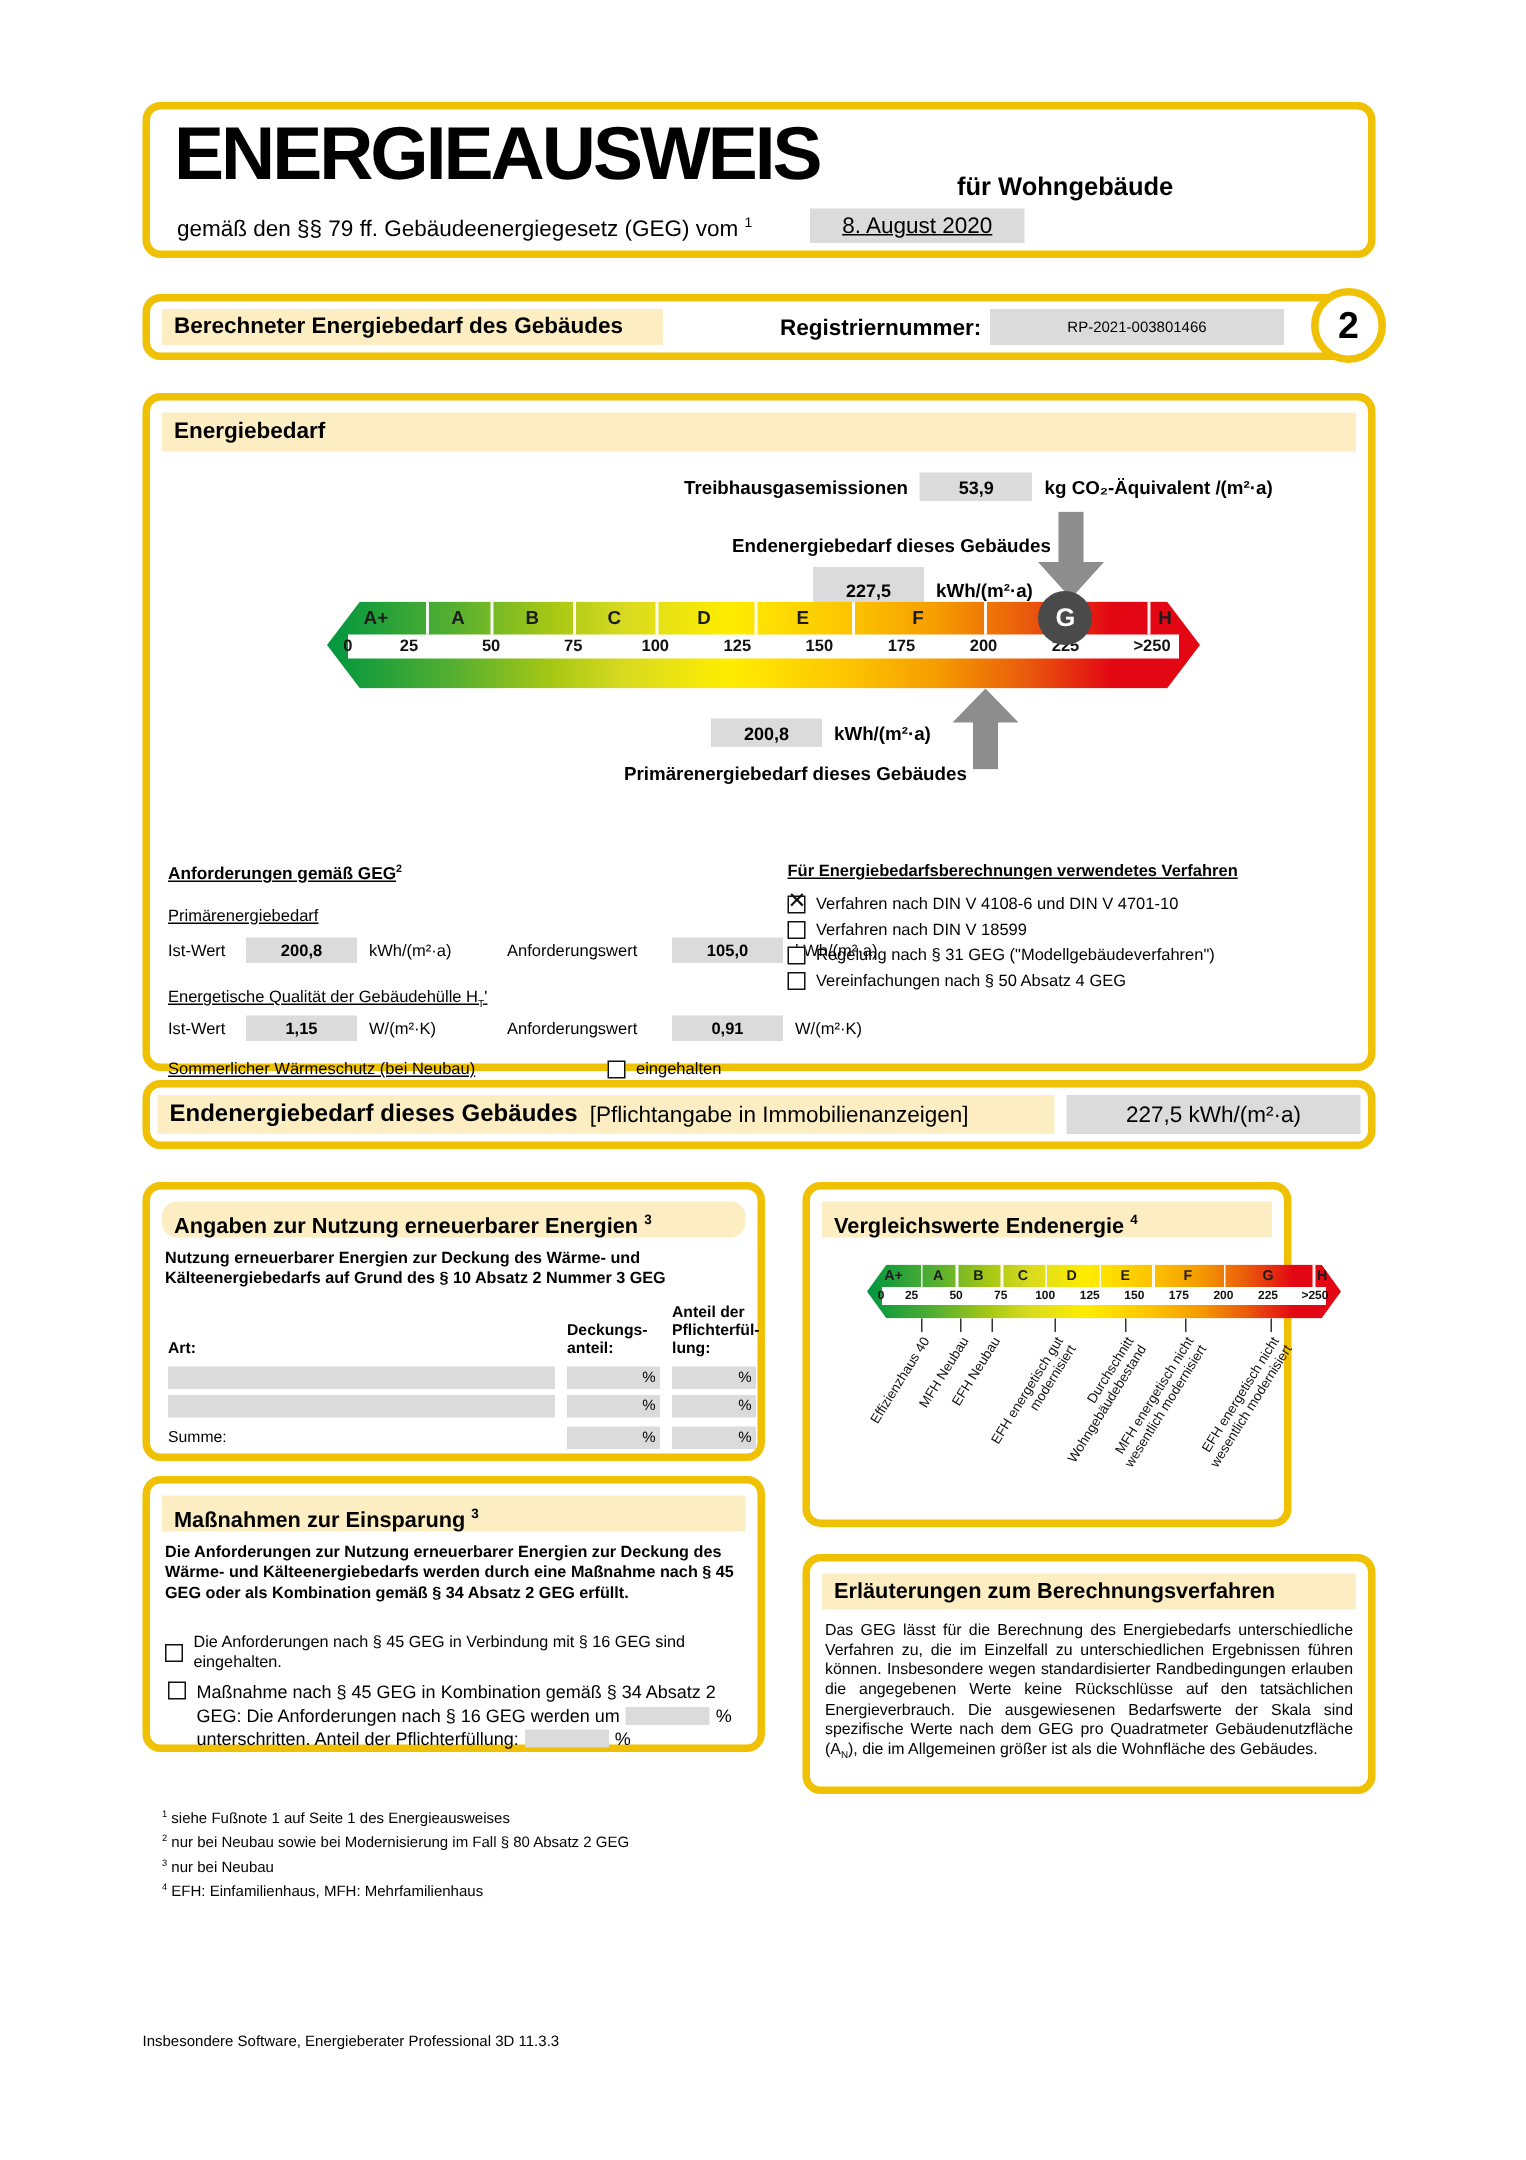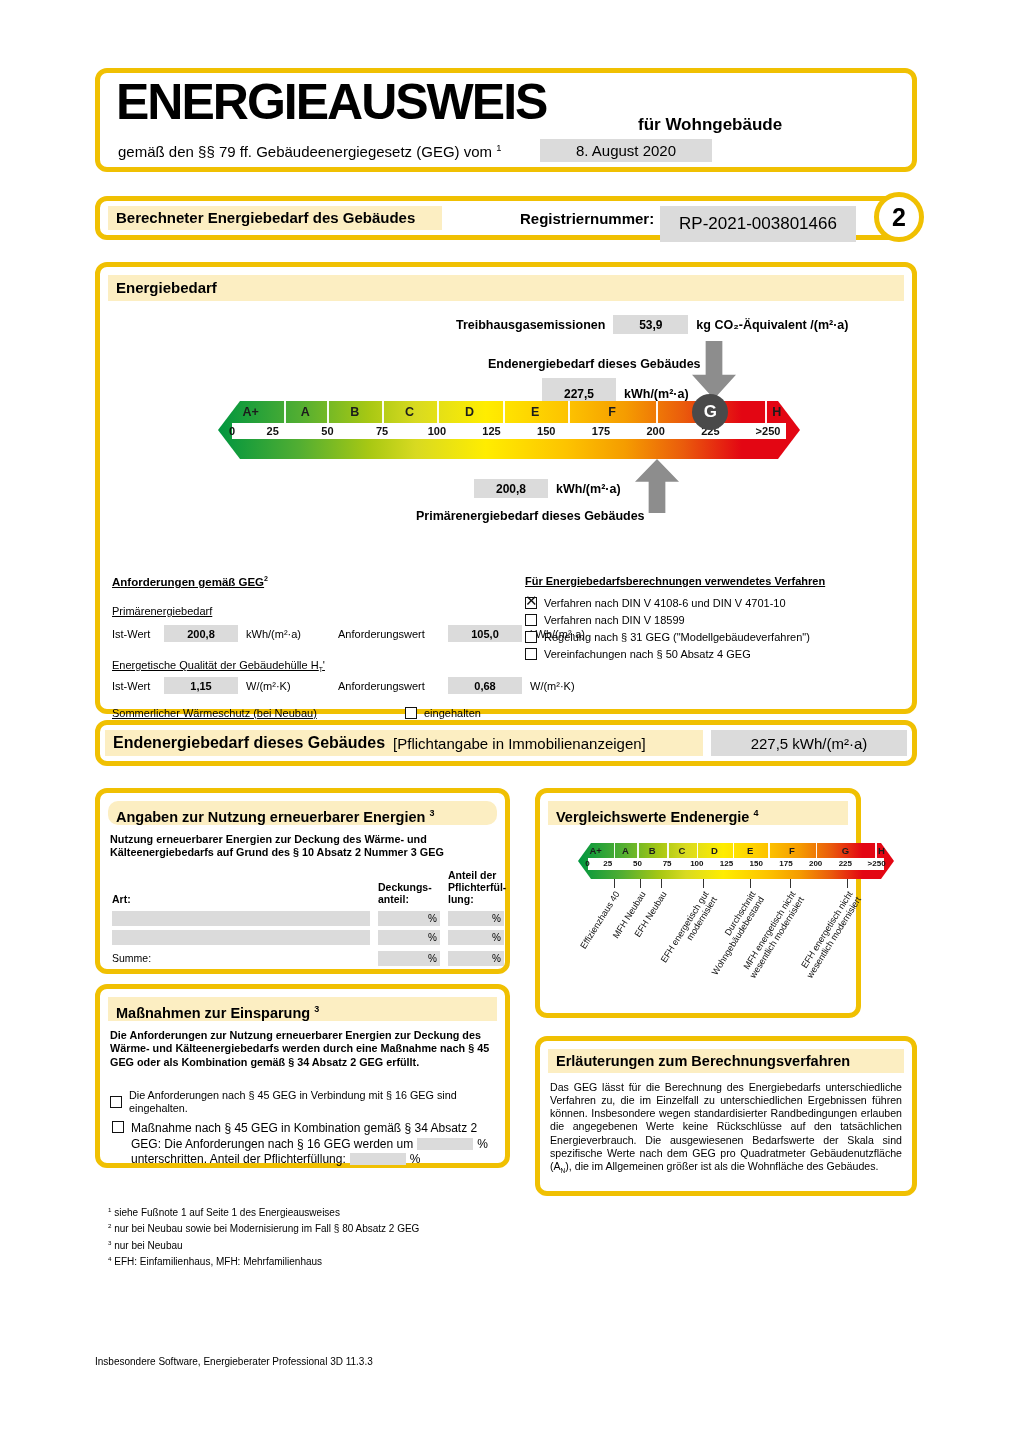--- a/index.html
+++ b/index.html
@@ -63,27 +63,27 @@
 </style>
 </head>
 <body>
 
 <div class="ybox" style="left:95px;top:68px;width:822px;height:104px;">
   <div style="position:absolute;left:16px;top:0px;font-size:50px;font-weight:bold;letter-spacing:-2px;">ENERGIEAUSWEIS</div>
   <div style="position:absolute;left:538px;top:42px;font-size:17px;font-weight:bold;">für Wohngebäude</div>
   <div style="position:absolute;left:18px;top:70px;font-size:15px;">
     <span>gemäß den §§ 79 ff. Gebäudeenergiegesetz (GEG) vom</span> <sup>1</sup>
   </div>
-  <div class="gval" style="position:absolute;left:440px;top:66px;width:172px;height:23px;font-size:15px;">8. August 2020</div>
+  <div class="gval" style="position:absolute;left:440px;top:66px;width:143px;height:23px;font-size:15px;text-decoration:underline;">8. August 2020</div>
 </div>
 
 <div class="ybox" style="left:95px;top:196px;width:822px;height:44px;">
   <div class="chip" style="position:absolute;left:8px;top:5px;width:334px;height:24px;font-size:15px;line-height:24px;padding-left:8px;">Berechneter Energiebedarf des Gebäudes</div>
   <div style="position:absolute;left:420px;top:9px;font-size:15px;font-weight:bold;">Registriernummer:</div>
-  <div class="gval" style="position:absolute;left:560px;top:5px;width:196px;height:36px;font-size:17px;">RP-2021-003801466</div>
+  <div class="gval" style="position:absolute;left:560px;top:5px;width:196px;height:24px;font-size:10px;">RP-2021-003801466</div>
   <div style="position:absolute;right:-12px;top:-9px;width:50px;height:50px;border:5px solid #F0C002;border-radius:50%;background:#fff;display:flex;align-items:center;justify-content:center;font-size:25px;font-weight:bold;">2</div>
 </div>
 
 <div class="ybox" style="left:95px;top:262px;width:822px;height:452px;">
   <div class="chip" style="position:absolute;left:8px;top:8px;right:8px;height:26px;font-size:15px;line-height:26px;padding-left:8px;">Energiebedarf</div>
 
   <div style="position:absolute;left:356px;top:48px;display:flex;align-items:center;gap:8px;font-size:12.5px;font-weight:bold;">
     <span>Treibhausgasemissionen</span>
     <span class="gval" style="width:75px;height:19px;font-size:12px;">53,9</span>
     <span>kg CO₂-Äquivalent /(m²·a)</span>
@@ -157,21 +157,21 @@
     <span>kWh/(m²·a)</span>
   </div>
   <div style="position:absolute;left:12px;top:392px;font-size:11px;">
     <span class="ul"><span>Energetische Qualität der Gebäudehülle H</span><sub>T</sub><span>'</span></span>
   </div>
   <div class="req-row" style="left:12px;top:410px;">
     <span style="width:52px;">Ist-Wert</span>
     <span class="gval gv">1,15</span>
     <span style="width:92px;">W/(m²·K)</span>
     <span style="width:110px;">Anforderungswert</span>
-    <span class="gval gv">0,68</span>
+    <span class="gval gv">0,91</span>
     <span>W/(m²·K)</span>
   </div>
   <div style="position:absolute;left:12px;top:440px;display:flex;align-items:center;font-size:11px;">
     <span class="ul" style="width:255px;">Sommerlicher Wärmeschutz (bei Neubau)</span>
     <span class="cb" style="margin:0 7px 0 38px;"></span>
     <span>eingehalten</span>
   </div>
 
   <div class="ul" style="position:absolute;left:425px;top:308px;font-size:11px;font-weight:bold;">Für Energiebedarfsberechnungen verwendetes Verfahren</div>
   <div style="position:absolute;left:425px;top:330px;width:375px;">

